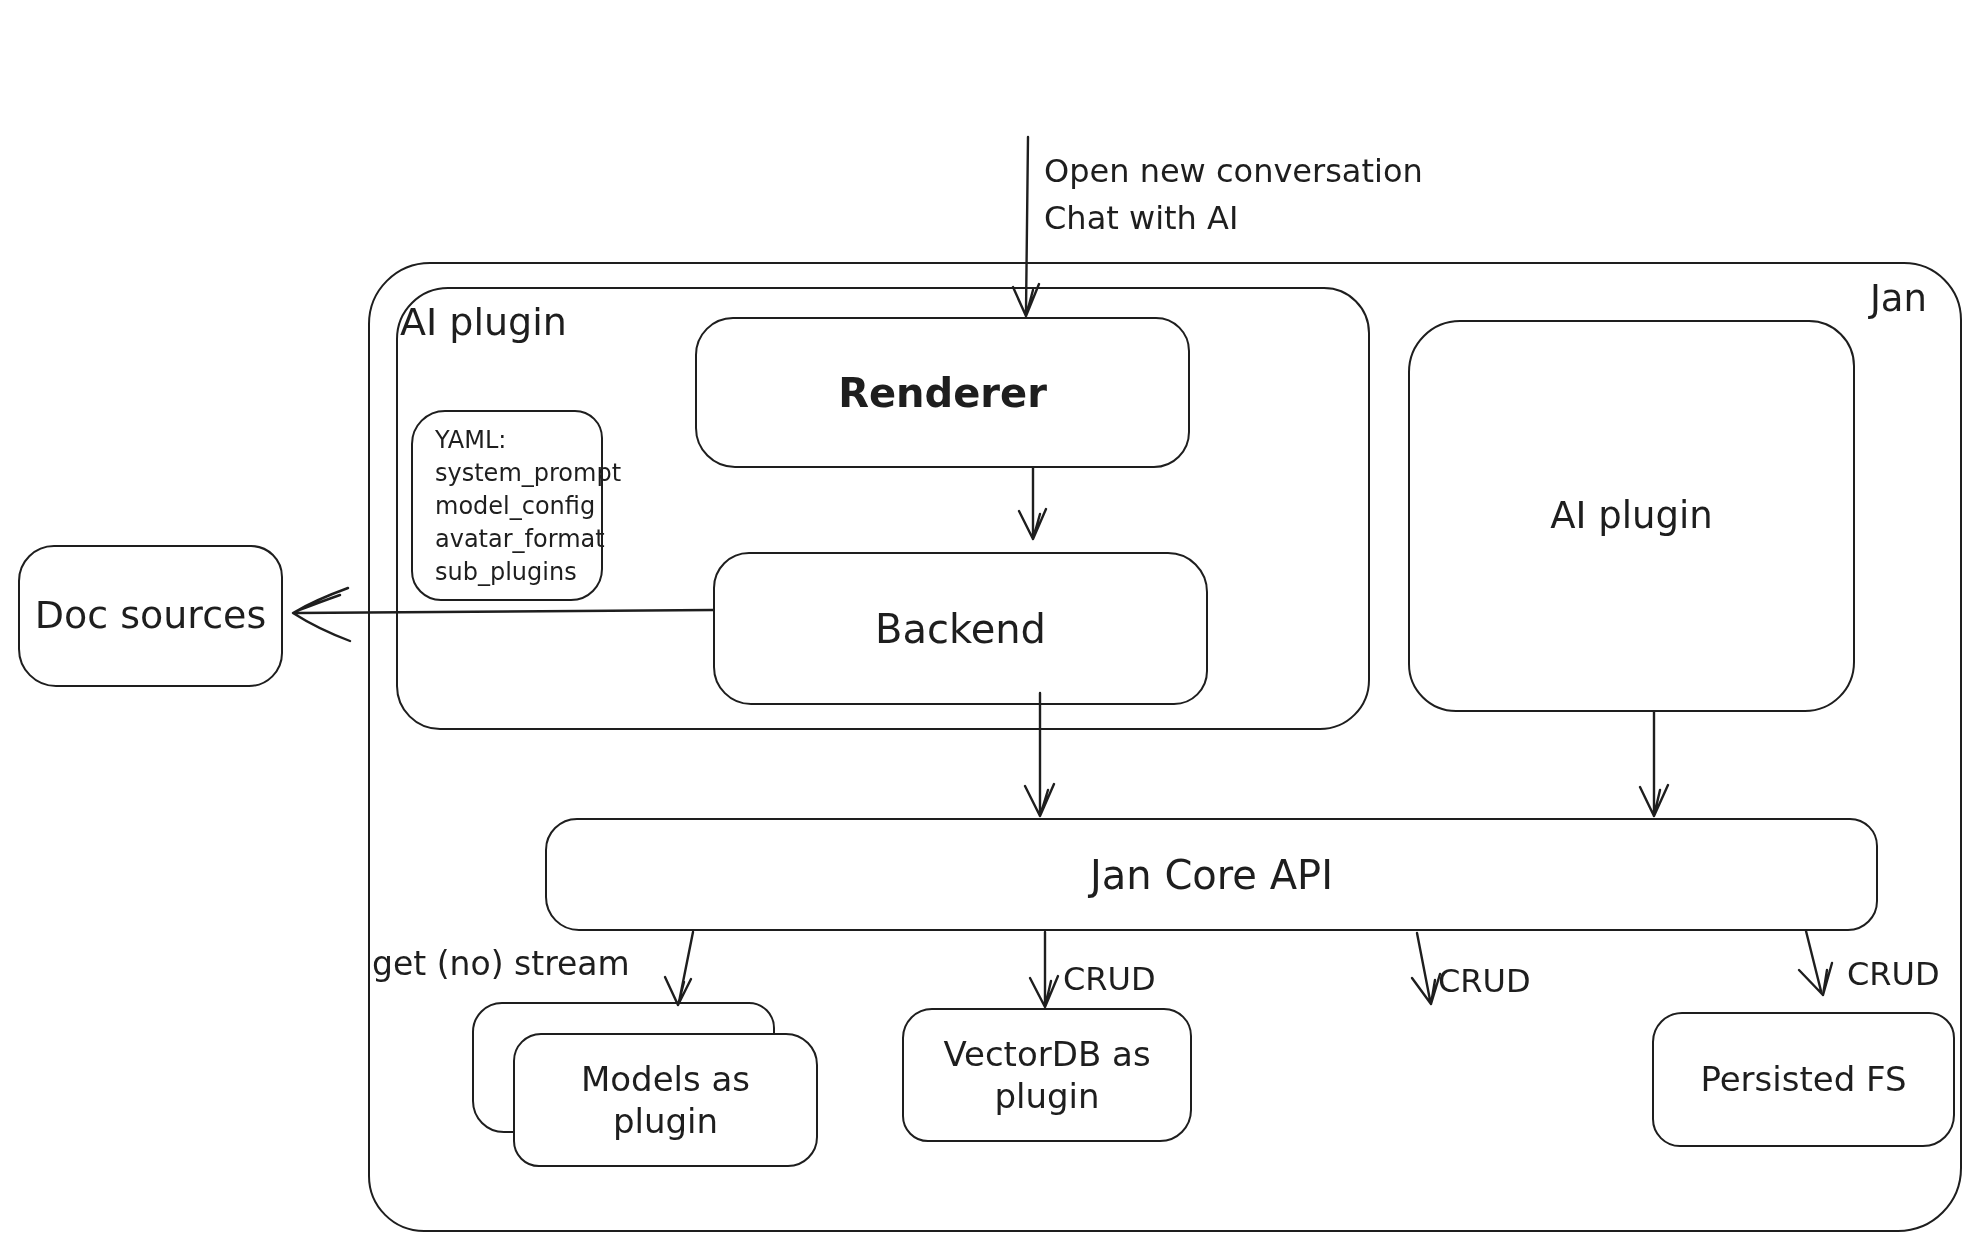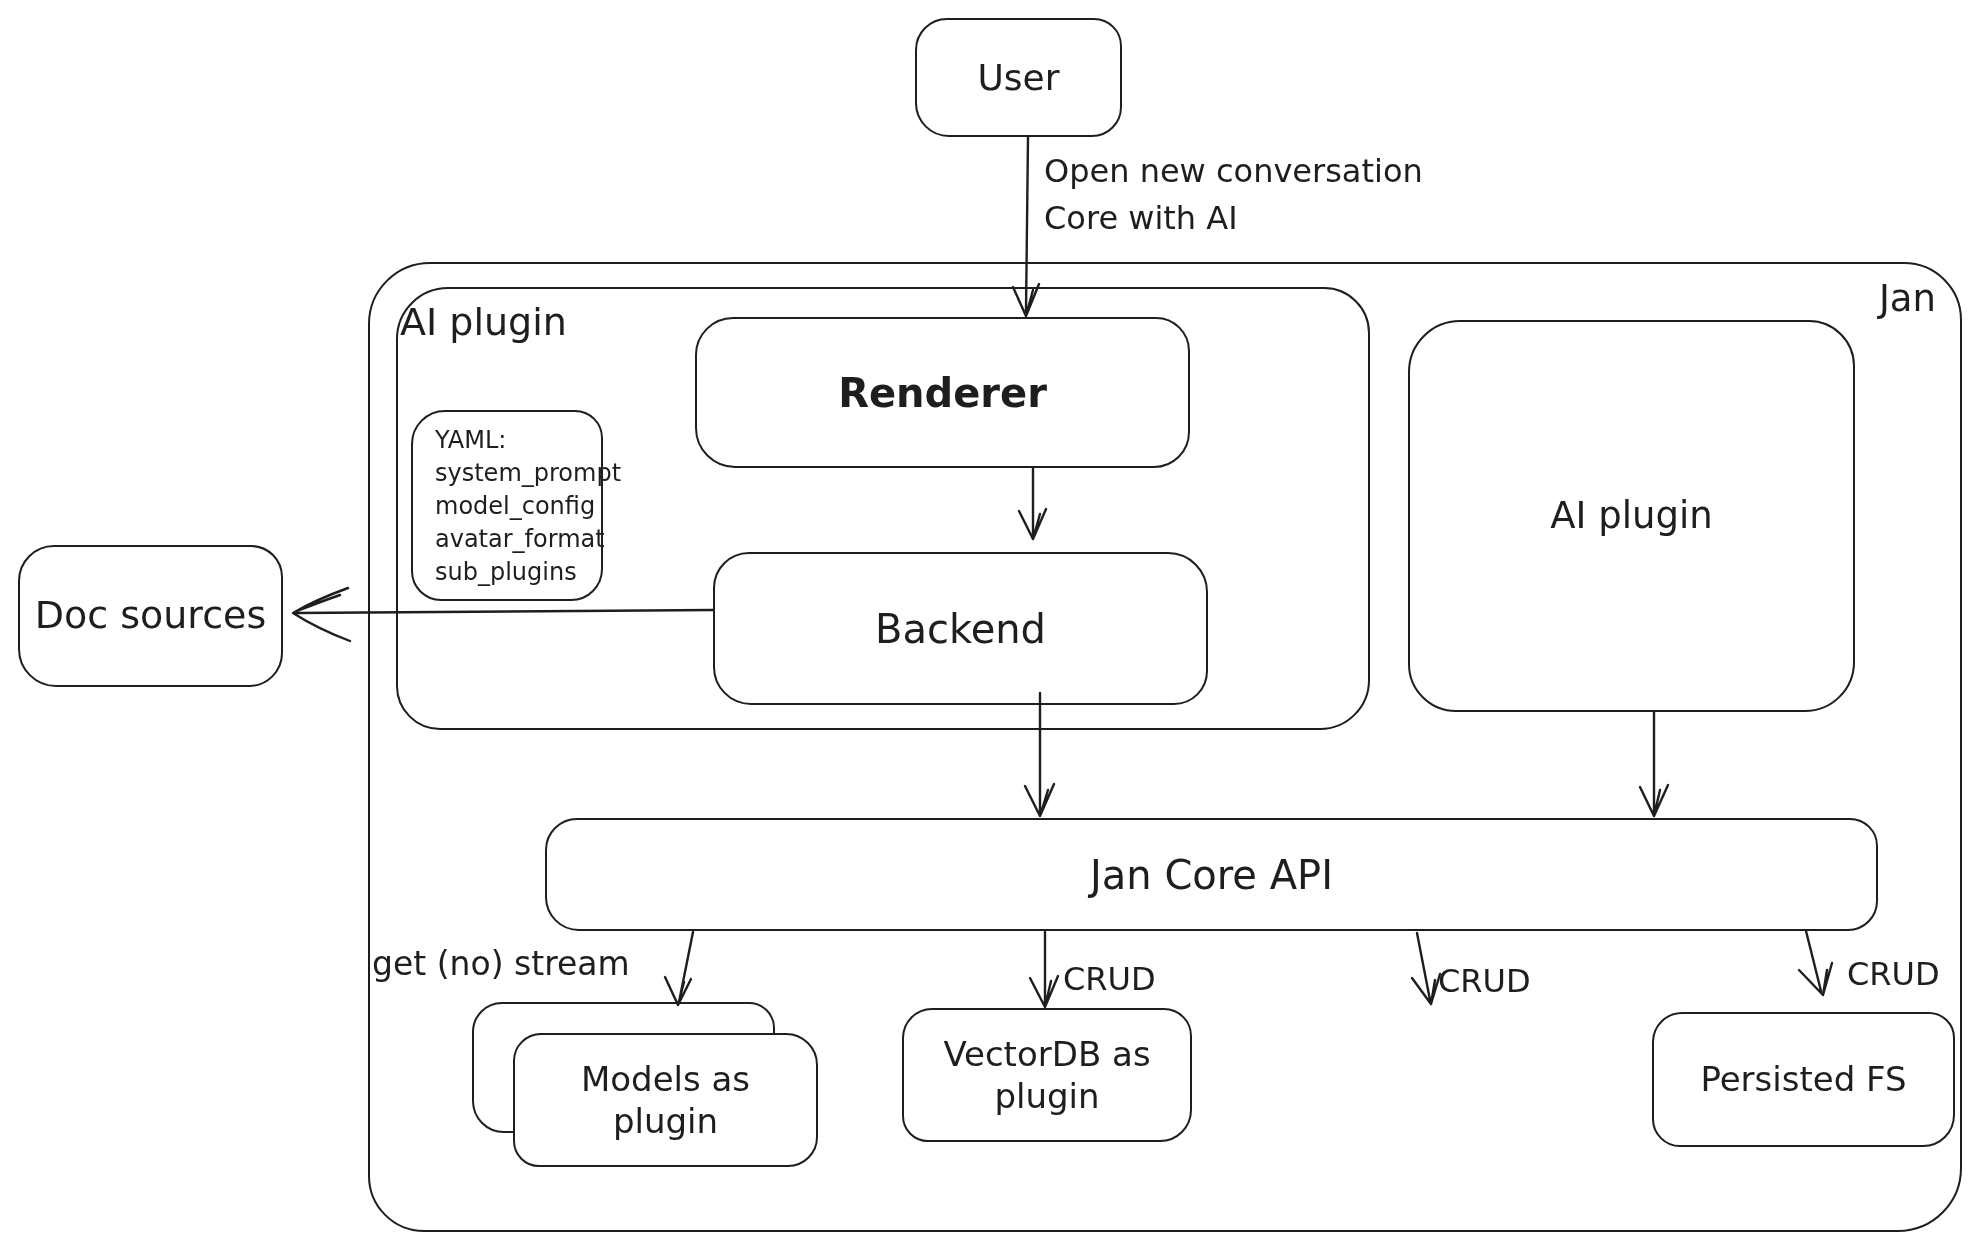--- a/index.html
+++ b/index.html
@@ -38,21 +38,21 @@
   }
   svg.edges { position:absolute; left:0; top:0; pointer-events:none; }
   svg.edges path { stroke: var(--ink); stroke-width: 2.4; fill: none; stroke-linecap: round; stroke-linejoin: round; }
 </style>
 </head>
 <body>
 
 <div class="canvas">
 
   <div class="node container-box" style="left:368px; top:262px; width:1594px; height:970px; border-radius:62px 58px 64px 56px;">
-    <span class="corner-label" style="top:12px; right:24px; font-size:37px;margin-left:24px;">Jan</span>
+    <span class="corner-label" style="top:12px; right:33px; font-size:37px;margin-left:24px;">Jan</span>
   </div>
 
   <div class="node container-box" style="left:396px; top:287px; width:974px; height:443px; border-radius:52px 46px 50px 44px;">
     <span class="corner-label" style="top:10px; left:2px; font-size:38px;">AI plugin</span>
   </div>
 
   <div class="node" style="left:411px; top:410px; width:192px; height:191px; border-radius:34px 28px 32px 30px;padding-left:44px;">
     <div class="yaml-text">
       <div>YAML:</div>
       <div>system_prompt</div>
@@ -90,27 +90,24 @@
 
   <div class="node" style="left:902px; top:1008px; width:290px; height:134px; border-radius:30px 28px 32px 26px; font-size:34px; padding:0 14px;">
     <span>VectorDB as plugin</span>
   </div>
 
 
   <div class="node" style="left:1652px; top:1012px; width:303px; height:135px; border-radius:30px 26px 32px 28px; font-size:34px;">
     <span>Persisted FS</span>
   </div>
 
-  <div class="node" style="left:915px; top:18px; width:207px; height:119px; border-radius:32px 28px 30px 34px; font-size:36px;">
-    <span>User</span>
-  </div>
 
   <div class="lbl" style="left:1044px; top:148px; font-size:32px; line-height:47px;">
     <div>Open new conversation</div>
-    <div>Core with AI</div>
+    <div>Chat with AI</div>
   </div>
 
   <div class="lbl" style="left:372px; top:944px; font-size:33px;">get (no) stream</div>
 
   <div class="lbl" style="left:1063px; top:960px; font-size:32px;">CRUD</div>
 
   <div class="lbl" style="left:1438px; top:962px; font-size:32px;">CRUD</div>
 
   <div class="lbl" style="left:1847px; top:955px; font-size:32px;">CRUD</div>
 

